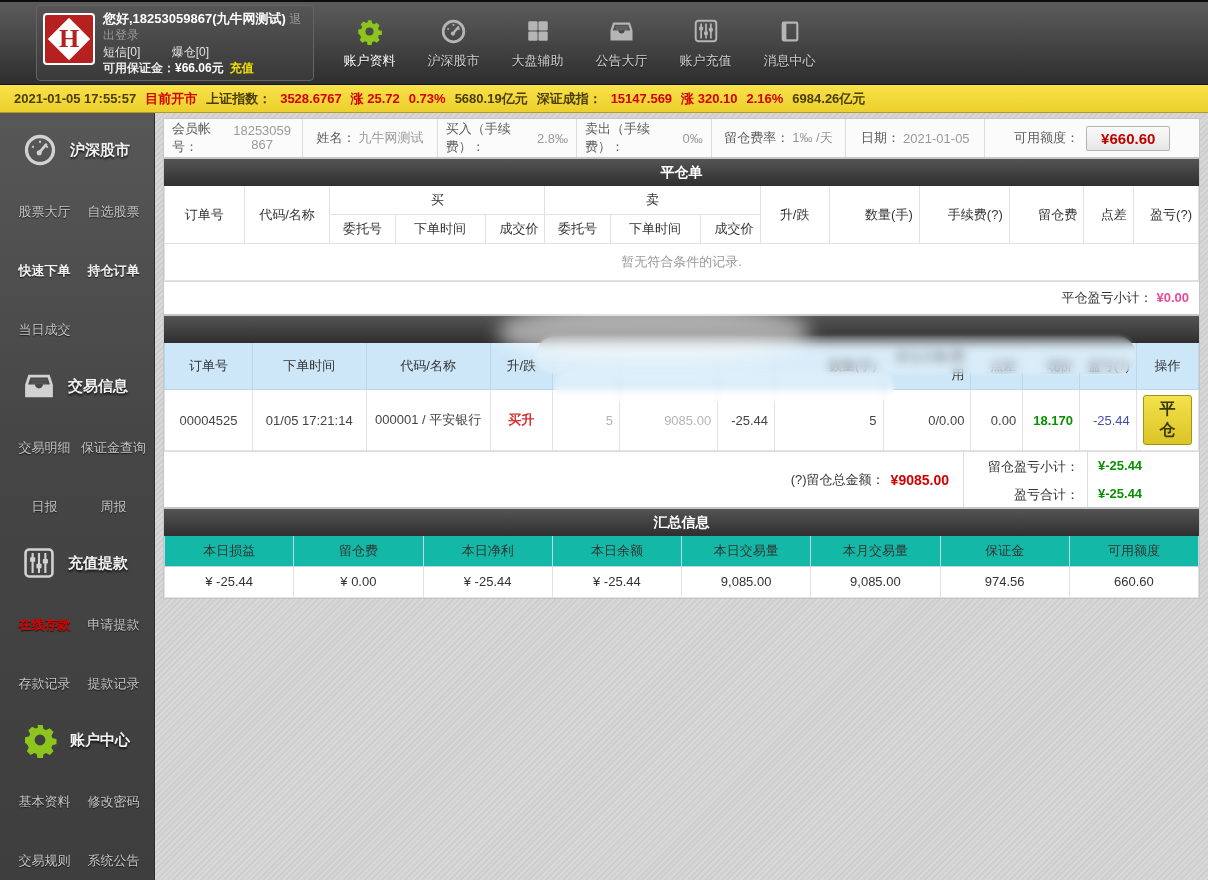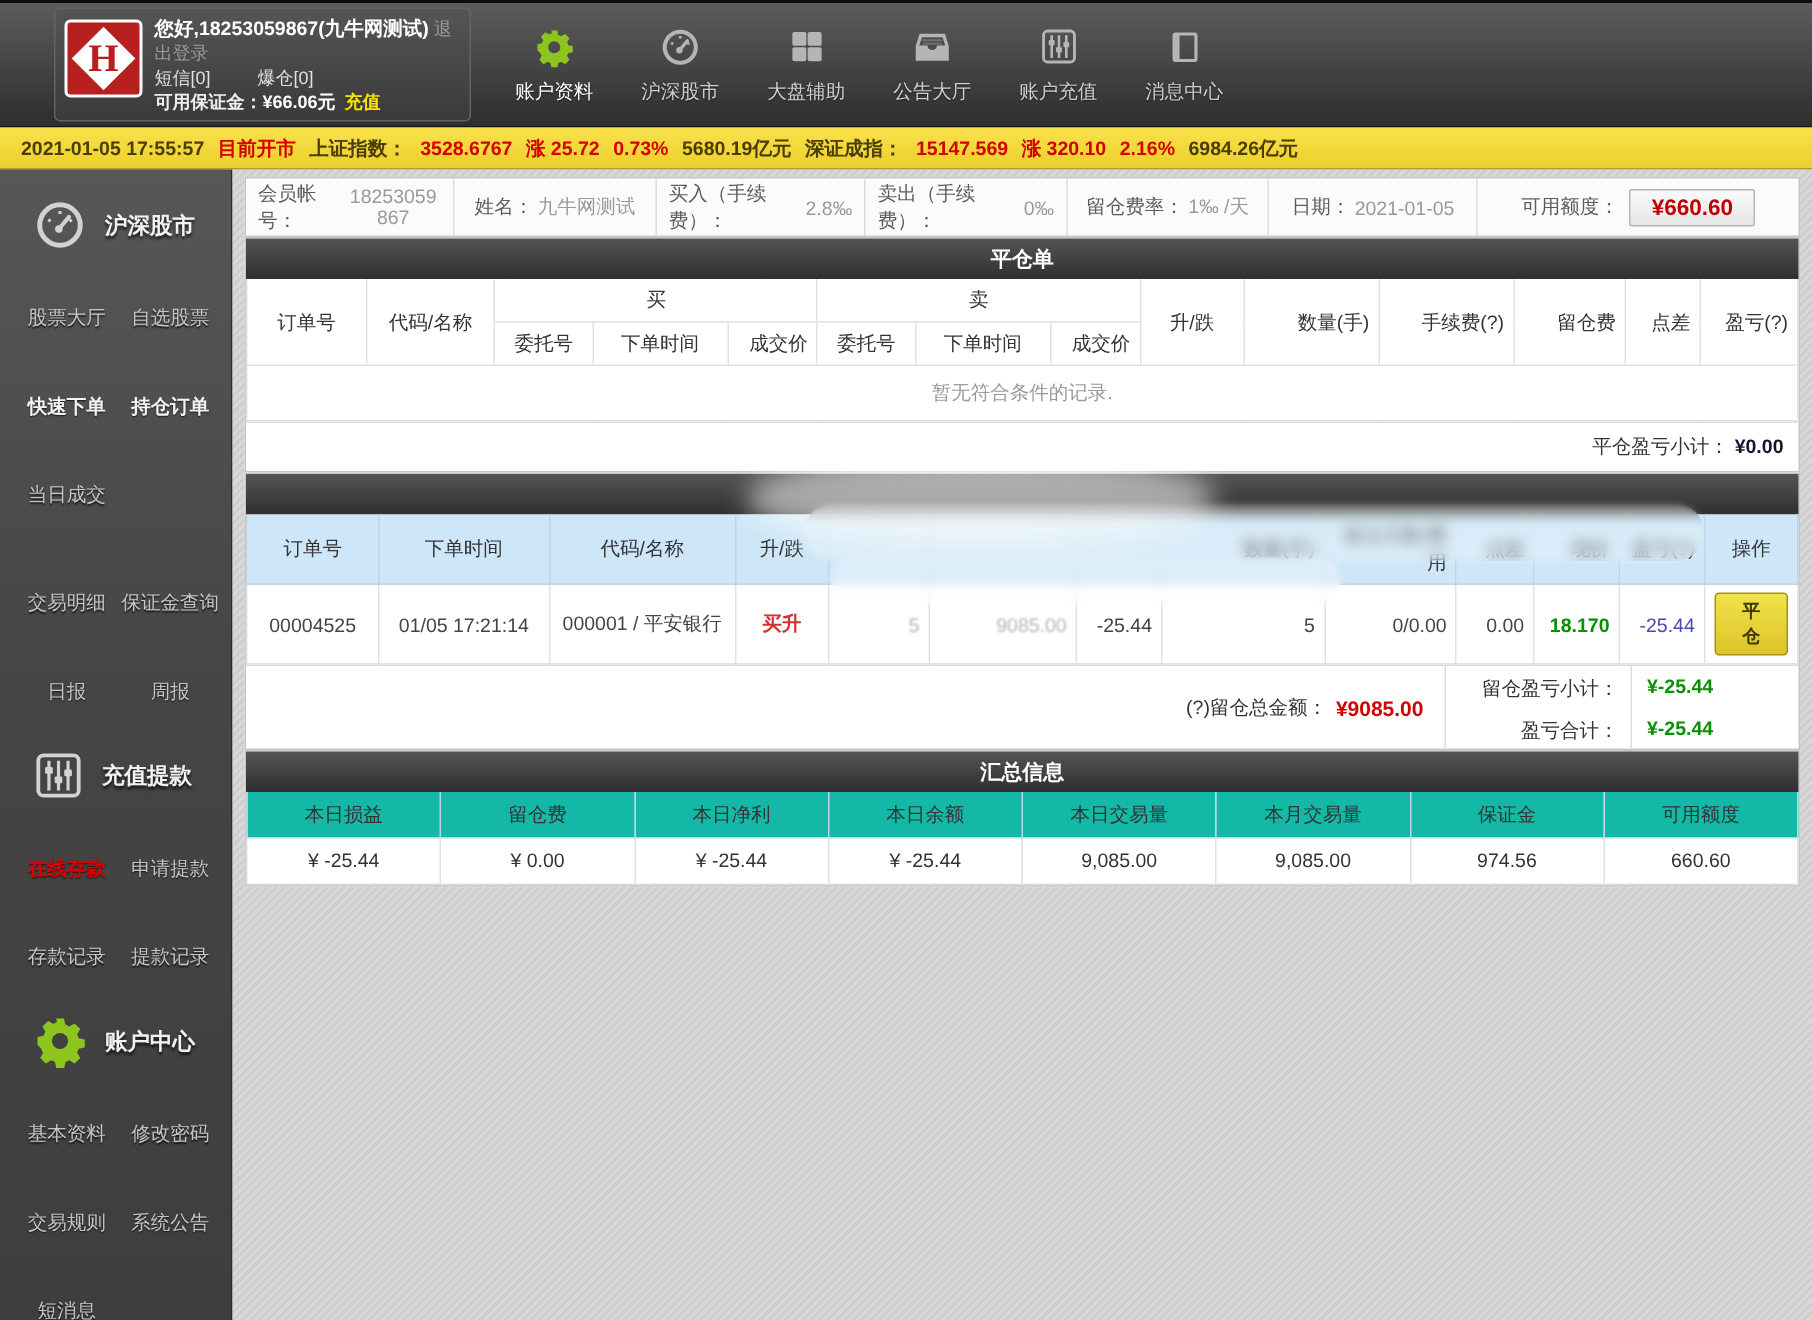--- a/index.html
+++ b/index.html
@@ -76,31 +76,31 @@
   .panel { background:#fff; border:1px solid #c6c6c6; position:relative; }
   .panel-title { height:27px; background:linear-gradient(#545454,#2f2f2f); color:#fff; font-size:14px;
     font-weight:bold; text-align:center; line-height:27px; }
   table { width:100%; border-collapse:collapse; font-size:13px; color:#444; table-layout:fixed; }
   th,td { border:1px solid #e2e2e2; padding:5px 6px; font-weight:normal; text-align:center; }
   th { color:#333; }
   tr.first-cells th { border-top:none; }
   .r { text-align:right; }
   .empty-row td { color:#9a9a9a; padding:9px 0; }
   .panel-subtotal { border-top:1px solid #ddd; padding:7px 10px; text-align:right; font-size:13px; color:#333; }
-  .panel-subtotal .green { color:#0f172a; font-weight:bold; margin-left:4px; }
+  .panel-subtotal .green { color:#ec4899; font-weight:bold; margin-left:4px; }
 
   
   .pos-head th { background:#cde7f8; border-color:#bcd6e8; height:30px; }
   .pos-row td { height:31px; }
   .updown-buy { color:#d63030; font-weight:bold;text-align:center; }
   .price-green { color:#089000; font-weight:bold; }
   .pl-blue { color:#4a4ab0; }
   .faint { color:#b5b5b5; filter:blur(.7px); }
   .close-btn { display:inline-block; padding:3px 12px; background:linear-gradient(#f2e24c,#dcc428);
-    border:1px solid #a39312; border-radius:3px; color:#3a3a00; font-size:12px; font-weight:bold; cursor:pointer; }
+    border:1px solid #a39312; border-radius:3px; color:#3a3a00; font-size:16px; font-weight:bold; cursor:pointer; }
 
   .pos-totals { display:flex; border-top:1px solid #ddd; font-size:13px; min-height:56px; }
   .pos-totals .mid { flex:1; display:flex; align-items:center; justify-content:flex-end;
     padding-right:14px; color:#333; }
   .pos-totals .mid .redv { color:#d40000; font-weight:bold; font-size:14px; margin-left:6px; }
   .totals-box { width:236px; border-left:1px solid #ddd; display:grid; grid-template-columns:1fr 112px; }
   .totals-box .lbl { text-align:right; padding:6px 8px 0 0; color:#333; }
   .totals-box .val { border-left:1px solid #ddd; padding:6px 0 0 10px; color:#089000; font-weight:bold; text-align:left; }
 
   
@@ -239,20 +239,29 @@
         <div class="side-links">
           <span class="side-link">股票大厅</span>
           <span class="side-link">自选股票</span>
           <span class="side-link bright">快速下单</span>
           <span class="side-link bright">持仓订单</span>
           <span class="side-link">当日成交</span>
         </div>
       </div>
 
       <div class="side-section">
+        <div class="side-title">
+          <span class="icn">
+            <svg width="34" height="34" viewBox="0 0 24 24" fill="currentColor">
+                <path d="M4.5 4h15l2.3 7.2V20H2.2v-8.8L4.5 4zm1.4 2-1.6 5h4.9c0 1.6 1.2 2.7 2.8 2.7s2.8-1.1 2.8-2.7h4.9l-1.6-5H5.9z"></path>
+                <path d="M6 7.3h12v1.2H6zM6.5 9.3h11v1.2h-11z" fill="#555"></path>
+              </svg>
+          </span>
+          <span>交易信息</span>
+        </div>
         <div class="side-links">
           <span class="side-link">交易明细</span>
           <span class="side-link">保证金查询</span>
           <span class="side-link">日报</span>
           <span class="side-link">周报</span>
         </div>
       </div>
 
       <div class="side-section">
         <div class="side-title">

